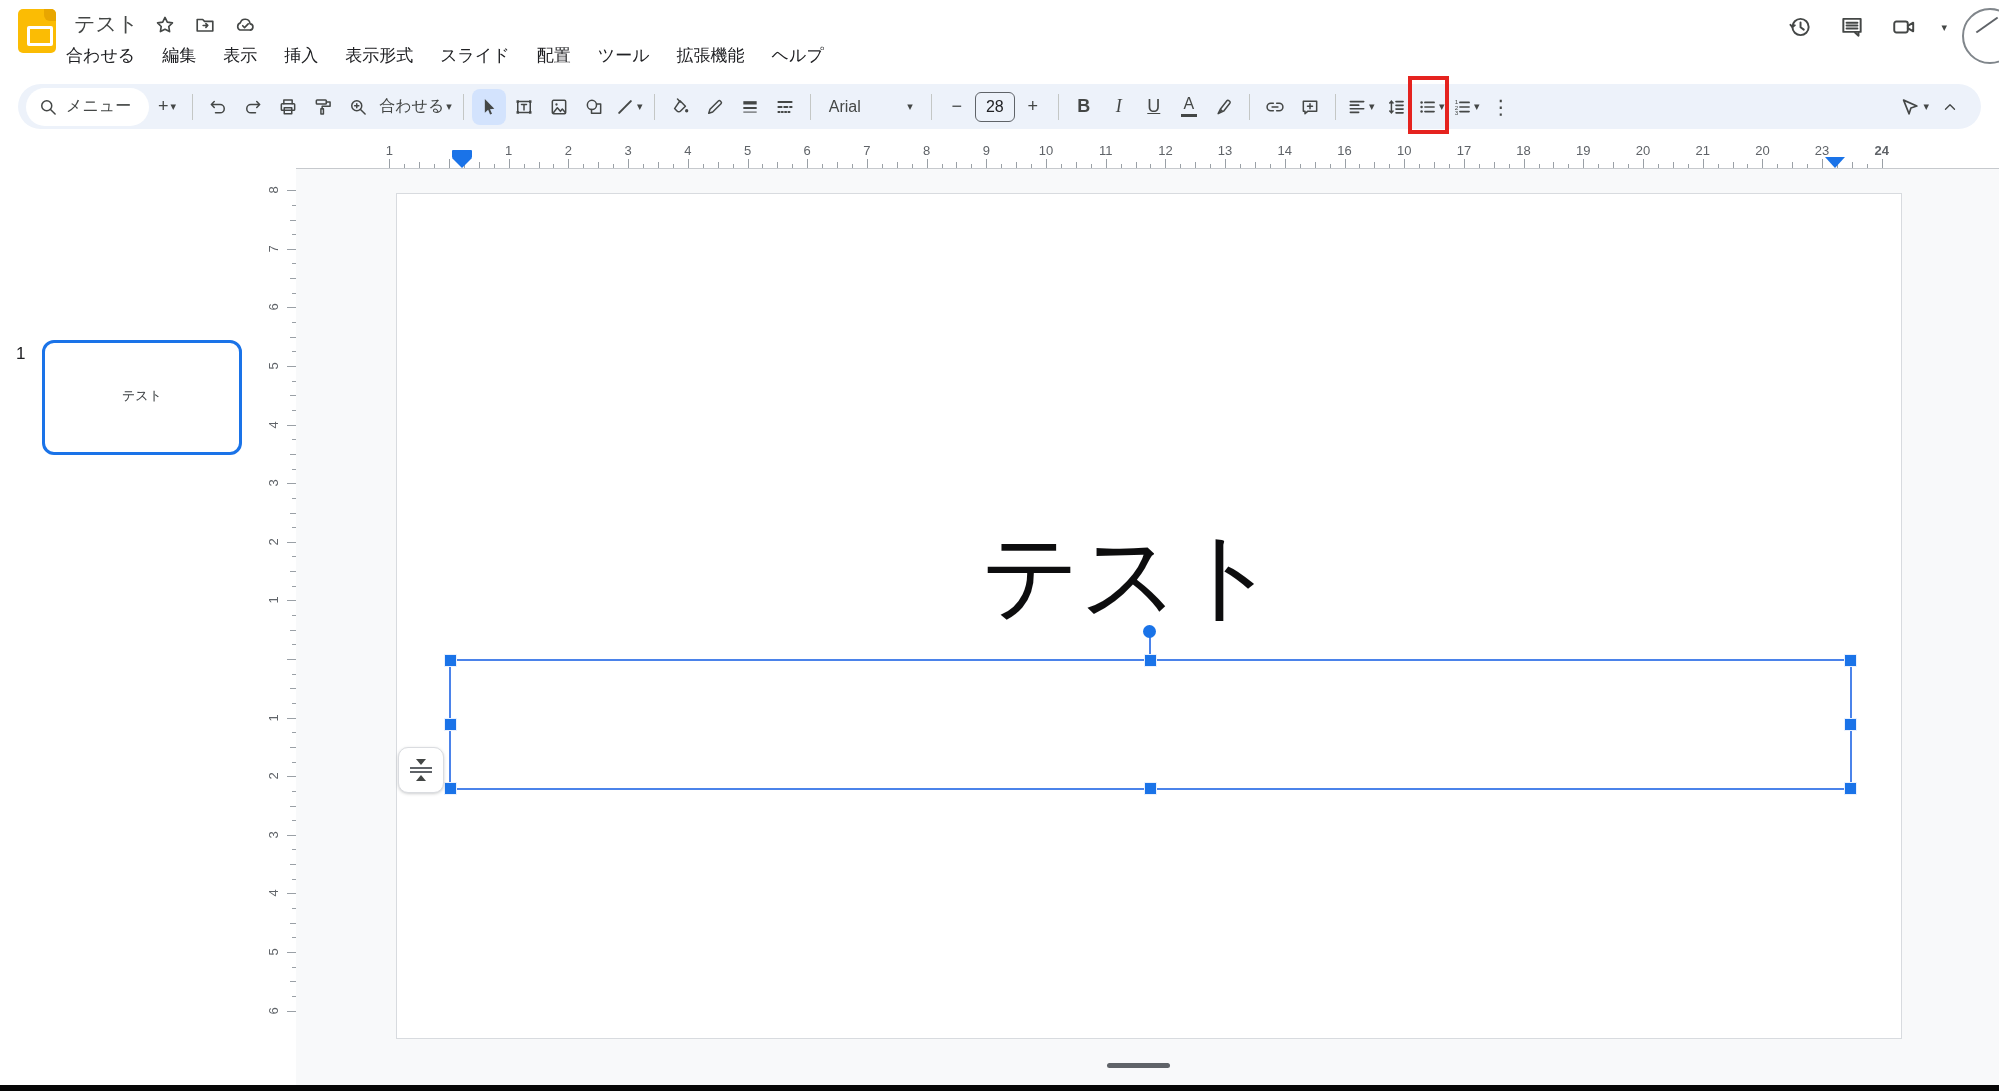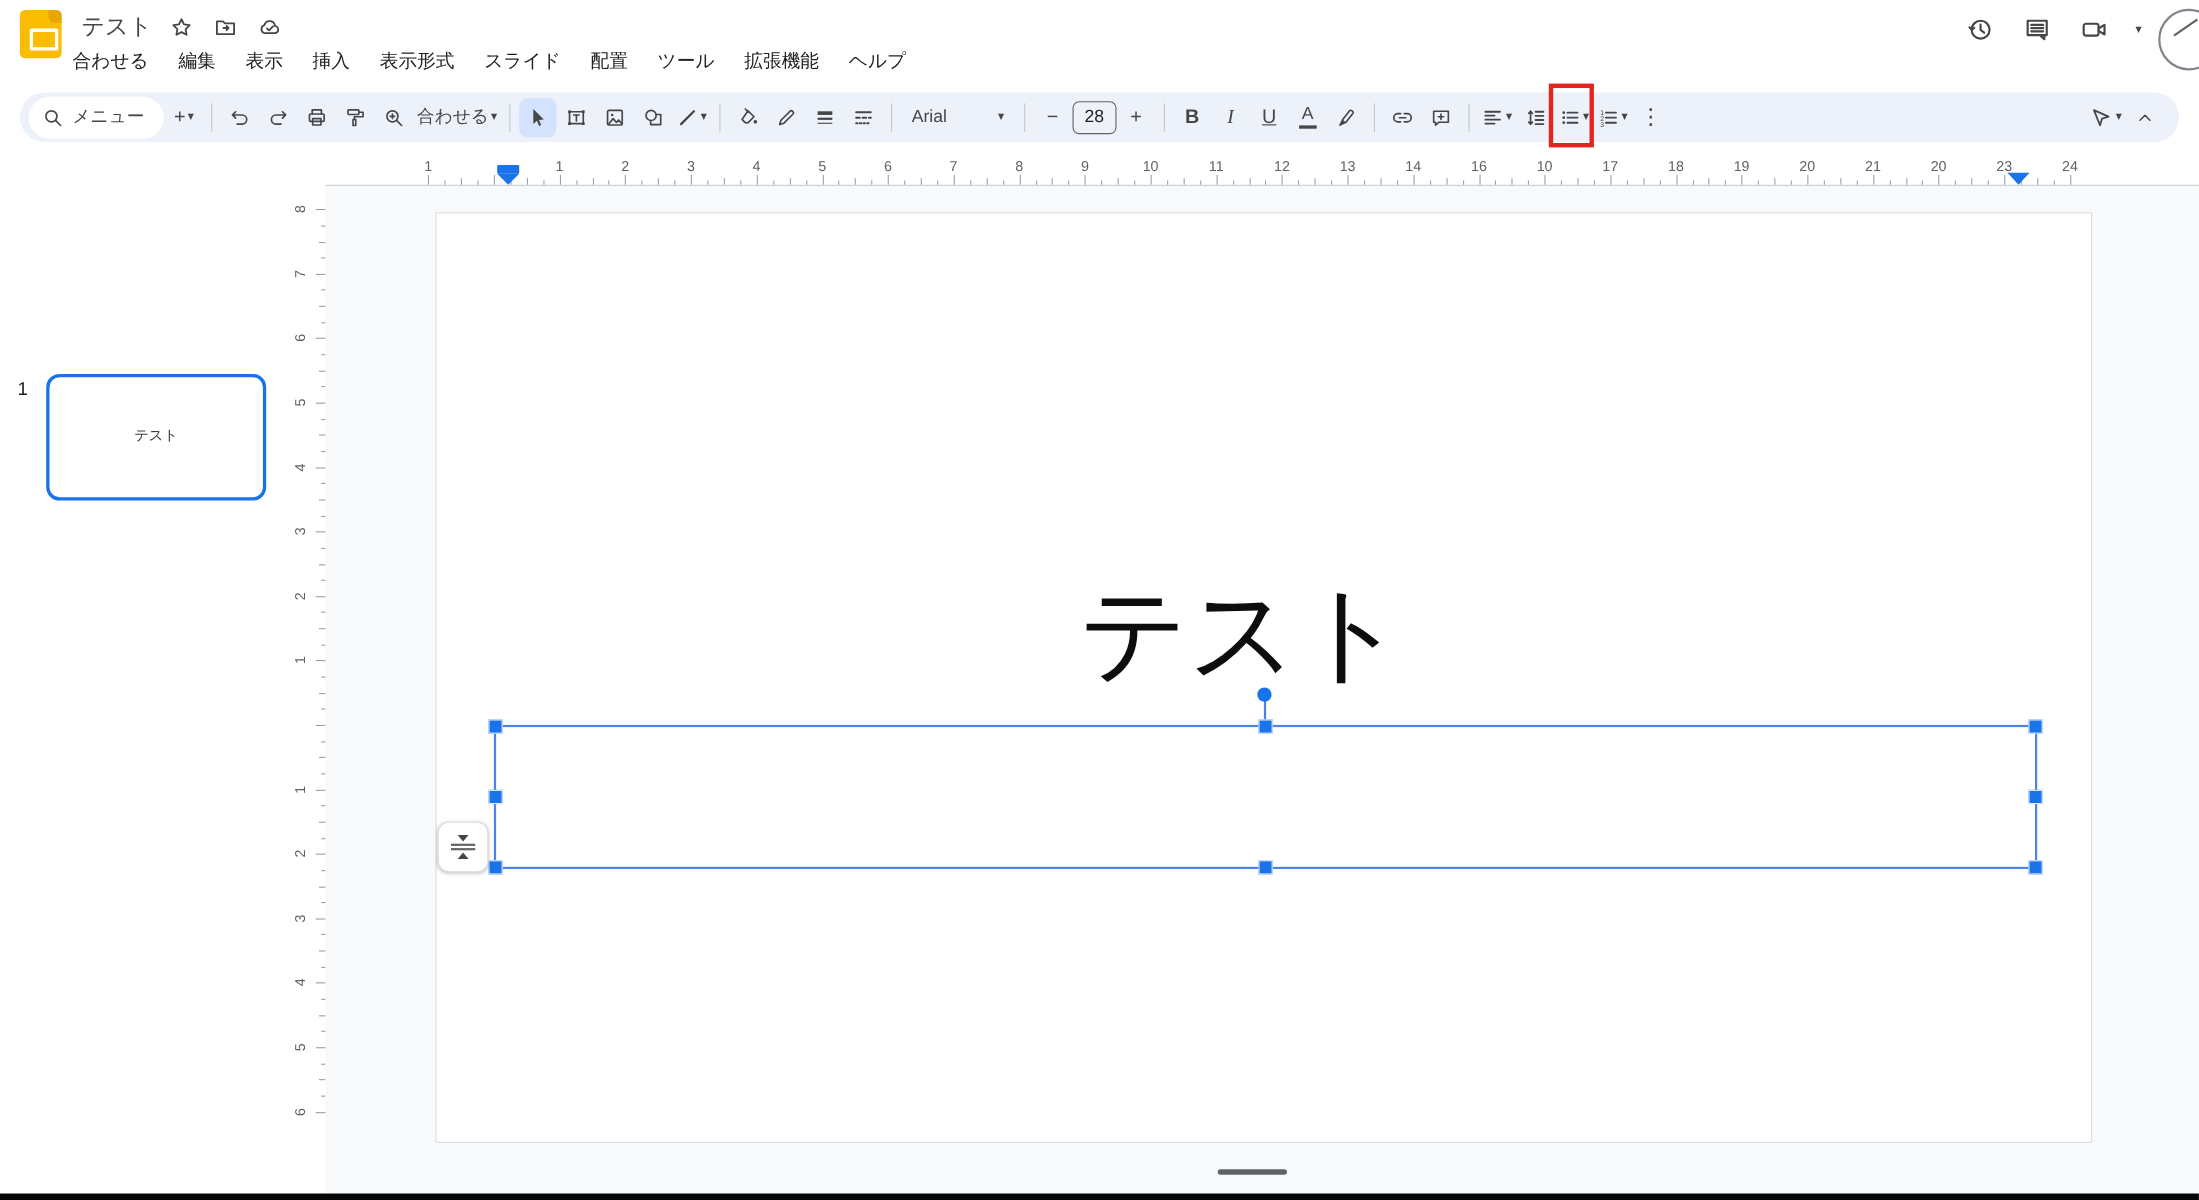--- a/index.html
+++ b/index.html
@@ -473,21 +473,21 @@
     <div class="hlabel" style="left: 1762.4px;">20</div>
     <div class="htick" style="left: 1777.33px; top: 164px; height: 4px;"></div>
     <div class="htick" style="left: 1792.25px; top: 162px; height: 6px;"></div>
     <div class="htick" style="left: 1807.17px; top: 164px; height: 4px;"></div>
     <div class="htick" style="left: 1822.1px; top: 159px; height: 9px;"></div>
     <div class="hlabel" style="left: 1822.1px;">23</div>
     <div class="htick" style="left: 1837.03px; top: 164px; height: 4px;"></div>
     <div class="htick" style="left: 1851.95px; top: 162px; height: 6px;"></div>
     <div class="htick" style="left: 1866.88px; top: 164px; height: 4px;"></div>
     <div class="htick" style="left: 1881.8px; top: 159px; height: 9px;"></div>
-    <div class="hlabel" style="left: 1881.8px;">24</div>
+    <div class="hlabel" style="left: 1881.8px; font-weight: bold;">24</div>
   </div>
 <div id="hruler-line"></div>
 <div id="indent-marker">
     <div class="bar"></div>
     <div class="tri"></div>
   </div>
 <div id="right-marker"></div>
 <div id="vruler">
     <div class="vtick" style="left: 287px; top: 190.2px; width: 9px;"></div>
     <div class="vlabel" style="top: 190.2px;">8</div>

